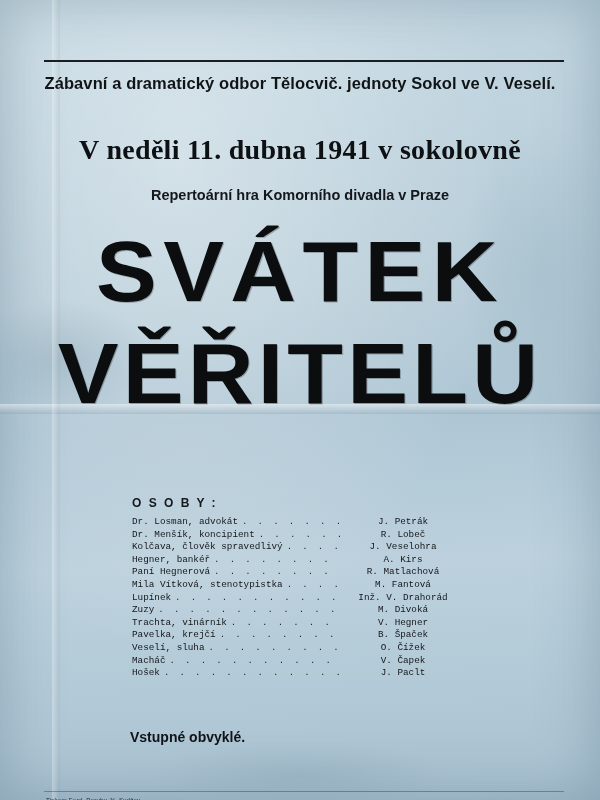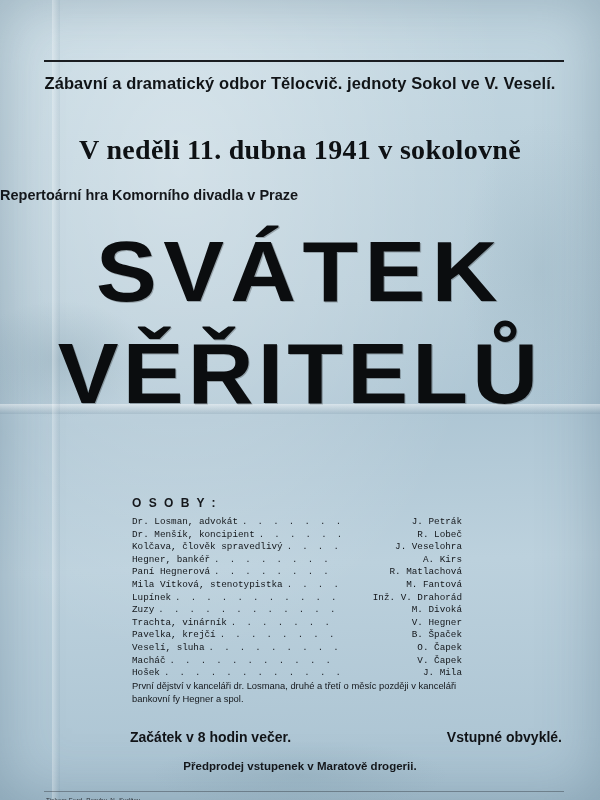--- a/index.html
+++ b/index.html
@@ -88,21 +88,21 @@
     font-family: "Liberation Serif", serif;
     font-weight: bold;
     font-size: 28px;
     letter-spacing: 0.3px;
     color: #0e1114;
   }
   .headline3 {
     position: absolute;
     top: 163px;
     left: 0; right: 0;
-    text-align: left;
+    text-align: center;
     font-family: "Liberation Sans", sans-serif;
     font-weight: bold;
     font-size: 14.5px;
     color: #14171b;
   }
   .title-big {
     position: absolute;
     left: 0; right: 0;
     text-align: center;
     font-family: "Liberation Sans", sans-serif;
@@ -164,21 +164,21 @@
   .cast-dots {
     flex: 1 1 auto;
     margin: 0 4px;
     overflow: hidden;
     letter-spacing: 2.4px;
     color: #20242a;
     font-size: 9px;
   }
   .cast-actor {
     flex: 0 0 118px;
-    text-align: right;
+    text-align: center;
   }
   .note {
     position: absolute;
     top: 655px;
     left: 132px;
     width: 340px;
     font-family: "Liberation Sans", sans-serif;
     font-size: 9.4px;
     line-height: 13px;
     color: #14171b;
@@ -285,39 +285,36 @@
         <span class="cast-actor">V. Hegner</span>
       </div>
       <div class="cast-row">
         <span class="cast-role">Pavelka, krejčí</span>
         <span class="cast-dots">. . . . . . . . . . . . . . . . . . . . . . . . . .</span>
         <span class="cast-actor">B. Špaček</span>
       </div>
       <div class="cast-row">
         <span class="cast-role">Veselí, sluha</span>
         <span class="cast-dots">. . . . . . . . . . . . . . . . . . . . . . . . . .</span>
-        <span class="cast-actor">O. Čapek</span>
+        <span class="cast-actor">O. Čížek</span>
       </div>
       <div class="cast-row">
         <span class="cast-role">Macháč</span>
         <span class="cast-dots">. . . . . . . . . . . . . . . . . . . . . . . . . .</span>
         <span class="cast-actor">V. Čapek</span>
       </div>
       <div class="cast-row">
         <span class="cast-role">Hošek</span>
         <span class="cast-dots">. . . . . . . . . . . . . . . . . . . . . . . . . .</span>
-        <span class="cast-actor">J. Mila</span>
+        <span class="cast-actor">J. Paclt</span>
       </div>
     </div>
 
-    <div class="note">První dějství v kanceláři dr. Losmana, druhé a třetí o měsíc později v kanceláři bankovní fy Hegner a spol.</div>
 
     <div class="footer-row">
-      <span>Začátek v 8 hodin večer.</span>
       <span>Vstupné obvyklé.</span>
     </div>
 
-    <div class="presale">Předprodej vstupenek v Maratově drogerii.</div>
 
     <div class="line-bottom"></div>
     <div class="printer">Tiskem Ferd. Poruby, N. Sydžov</div>
   </div>
 </div>
 
 </body></html>

